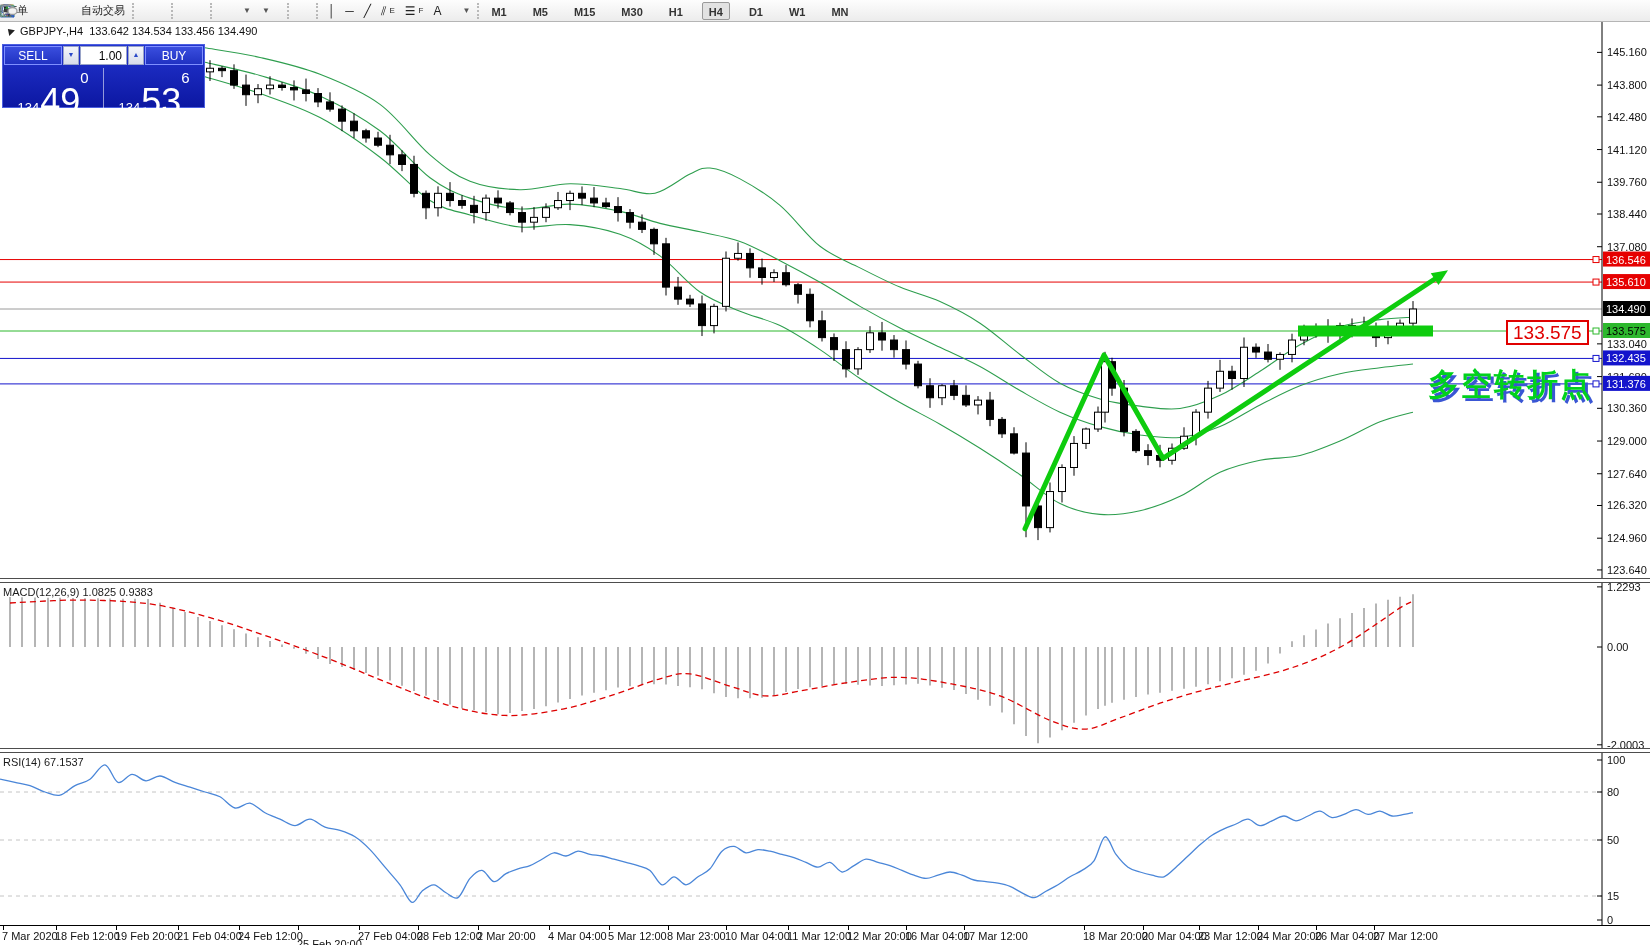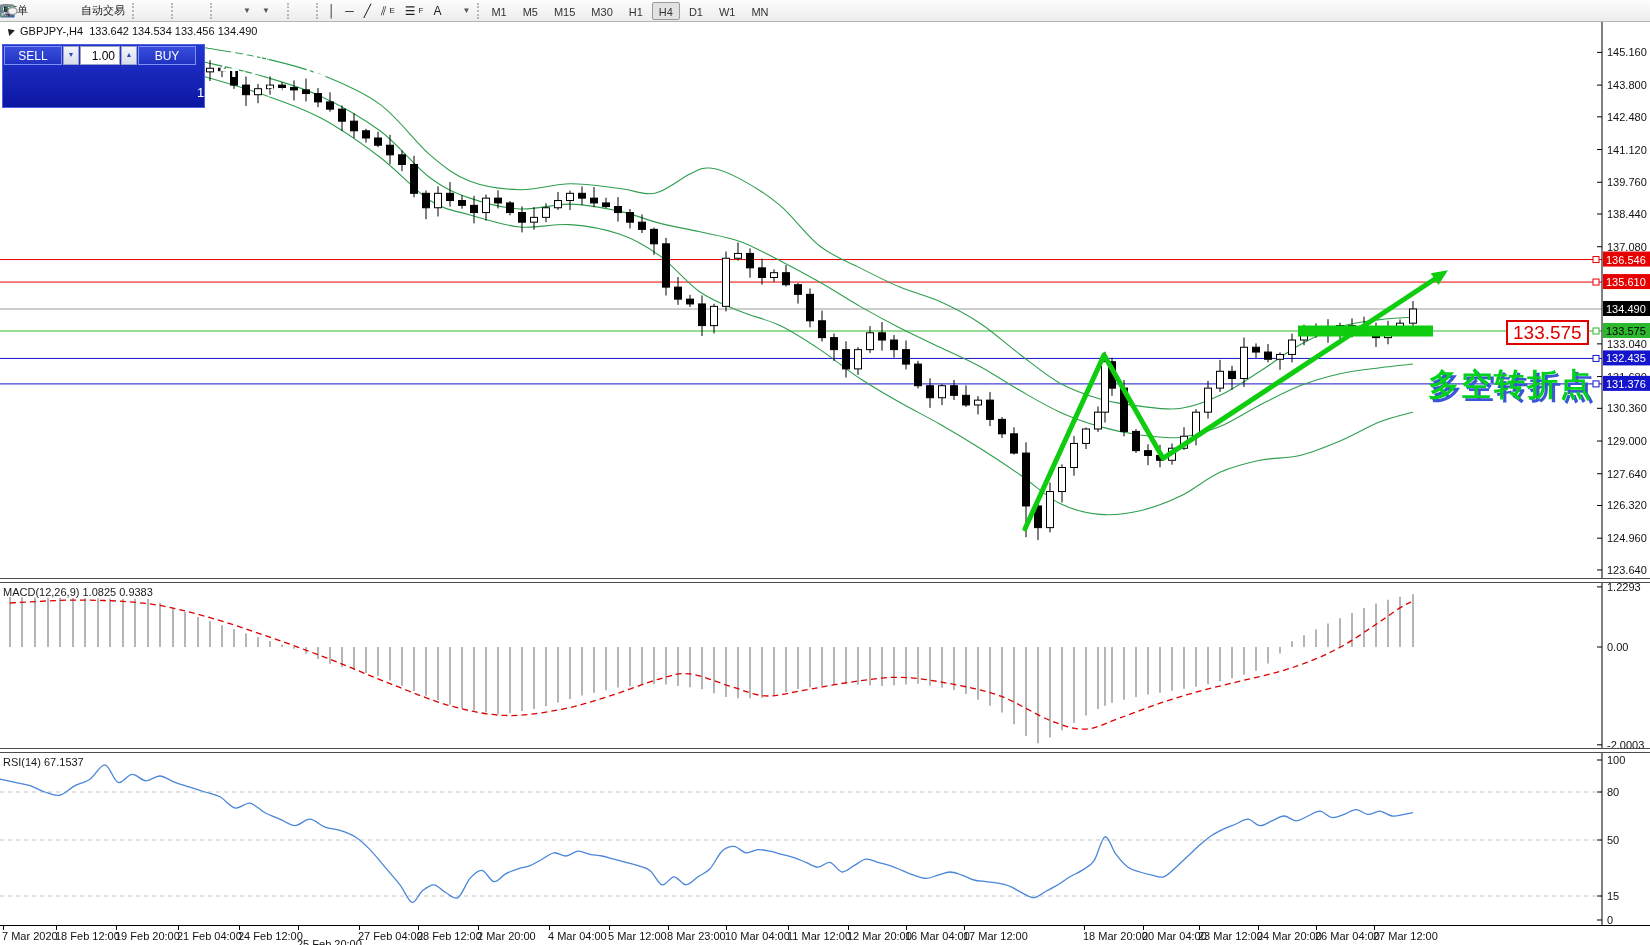--- a/index.html
+++ b/index.html
@@ -26,32 +26,32 @@
     border-top:1px solid #4d4d4d;border-bottom:1px solid #4d4d4d;}
   svg{position:absolute;left:0;display:block;}
   .pane-label{position:absolute;font-size:11px;color:#1a1a1a;z-index:5;}
 
   
   #chart-header{position:absolute;left:6px;top:25px;font-size:11px;color:#111;z-index:6;display:flex;align-items:center;gap:6px;}
   #collapse-tri{width:0;height:0;border-left:4px solid transparent;border-right:4px solid transparent;border-bottom:6px solid #222;transform:rotate(-45deg);}
 
   
   #trade-panel{position:absolute;left:2px;top:44px;width:203px;height:64px;z-index:7;
-    background:linear-gradient(#2335cf,#0c17a2);border:1px solid #4c5fe0;display:flex;flex-direction:row;}
+    background:linear-gradient(#2335cf,#0c17a2);border:1px solid #4c5fe0;display:flex;flex-direction:column;}
   #tp-row1{display:flex;height:21px;gap:1px;padding:1px;}
   .tp-btn{flex:0 0 58px;color:#fff;font-size:12px;text-align:center;line-height:18px;
     background:linear-gradient(#3a4ede,#2032c2);border:1px solid #7f90ff;cursor:pointer;}
   .spin-btn{flex:0 0 16px;background:linear-gradient(#f4f6fb,#d8dcea);border:1px solid #9aa4c8;
     color:#2a48c8;font-size:7px;line-height:16px;text-align:center;cursor:pointer;}
   #vol-input{flex:1 1 auto;width:40px;border:1px solid #9aa4c8;font-size:12px;text-align:right;padding-right:4px;
     font-family:"Liberation Sans",sans-serif;}
   #tp-row2{flex:1;display:flex;color:#fff;}
   .tp-price{flex:1;display:flex;justify-content:center;align-items:flex-start;cursor:pointer;}
   .tp-pre{font-size:13px;align-self:flex-end;padding-bottom:7px;margin-right:1px;}
-  .tp-big{font-size:36px;line-height:40px;font-weight:400;}
+  .tp-big{font-size:36px;line-height:40px;font-weight:400;margin-top:16px;}
   .tp-sup{font-size:15px;padding-top:3px;}
   #tp-div{width:1px;background:rgba(255,255,255,.55);margin:2px 0;}
 
   
   #res-label-box{position:absolute;left:1506px;top:320px;z-index:6;border:2px solid #e00000;color:#e00000;
     background:#fff;font-size:19px;padding:0 5px;line-height:21px;}
   #cn-note{position:absolute;left:1428px;top:364px;z-index:6;font-size:31px;font-weight:bold;letter-spacing:2px;
     color:#00d21c;text-shadow:3px 3px 0 #3a56d4;}
 
   
@@ -196,21 +196,21 @@
         </svg>
       </span>
     <span class="tb-btn">
       <svg width="14" height="14">
           <path d="M7 2 L9 5 H5 Z" fill="#2a8d3a"></path>
           <path d="M7 12 L5 9 H9 Z" fill="#c23a2a"></path>
         </svg>
       <span class="dd">▼</span>
       </span>
     <span class="tb-grip"></span>
-    <span id="tf-group" style="display:inline-flex;gap:2px;">
+    <span id="tf-group" style="display:inline-flex;gap:12px;font-weight:bold;">
         <span class="tf-btn">M1</span>
         <span class="tf-btn">M5</span>
         <span class="tf-btn">M15</span>
         <span class="tf-btn">M30</span>
         <span class="tf-btn">H1</span>
         <span class="tf-btn active">H4</span>
         <span class="tf-btn">D1</span>
         <span class="tf-btn">W1</span>
         <span class="tf-btn">MN</span>
       </span>

